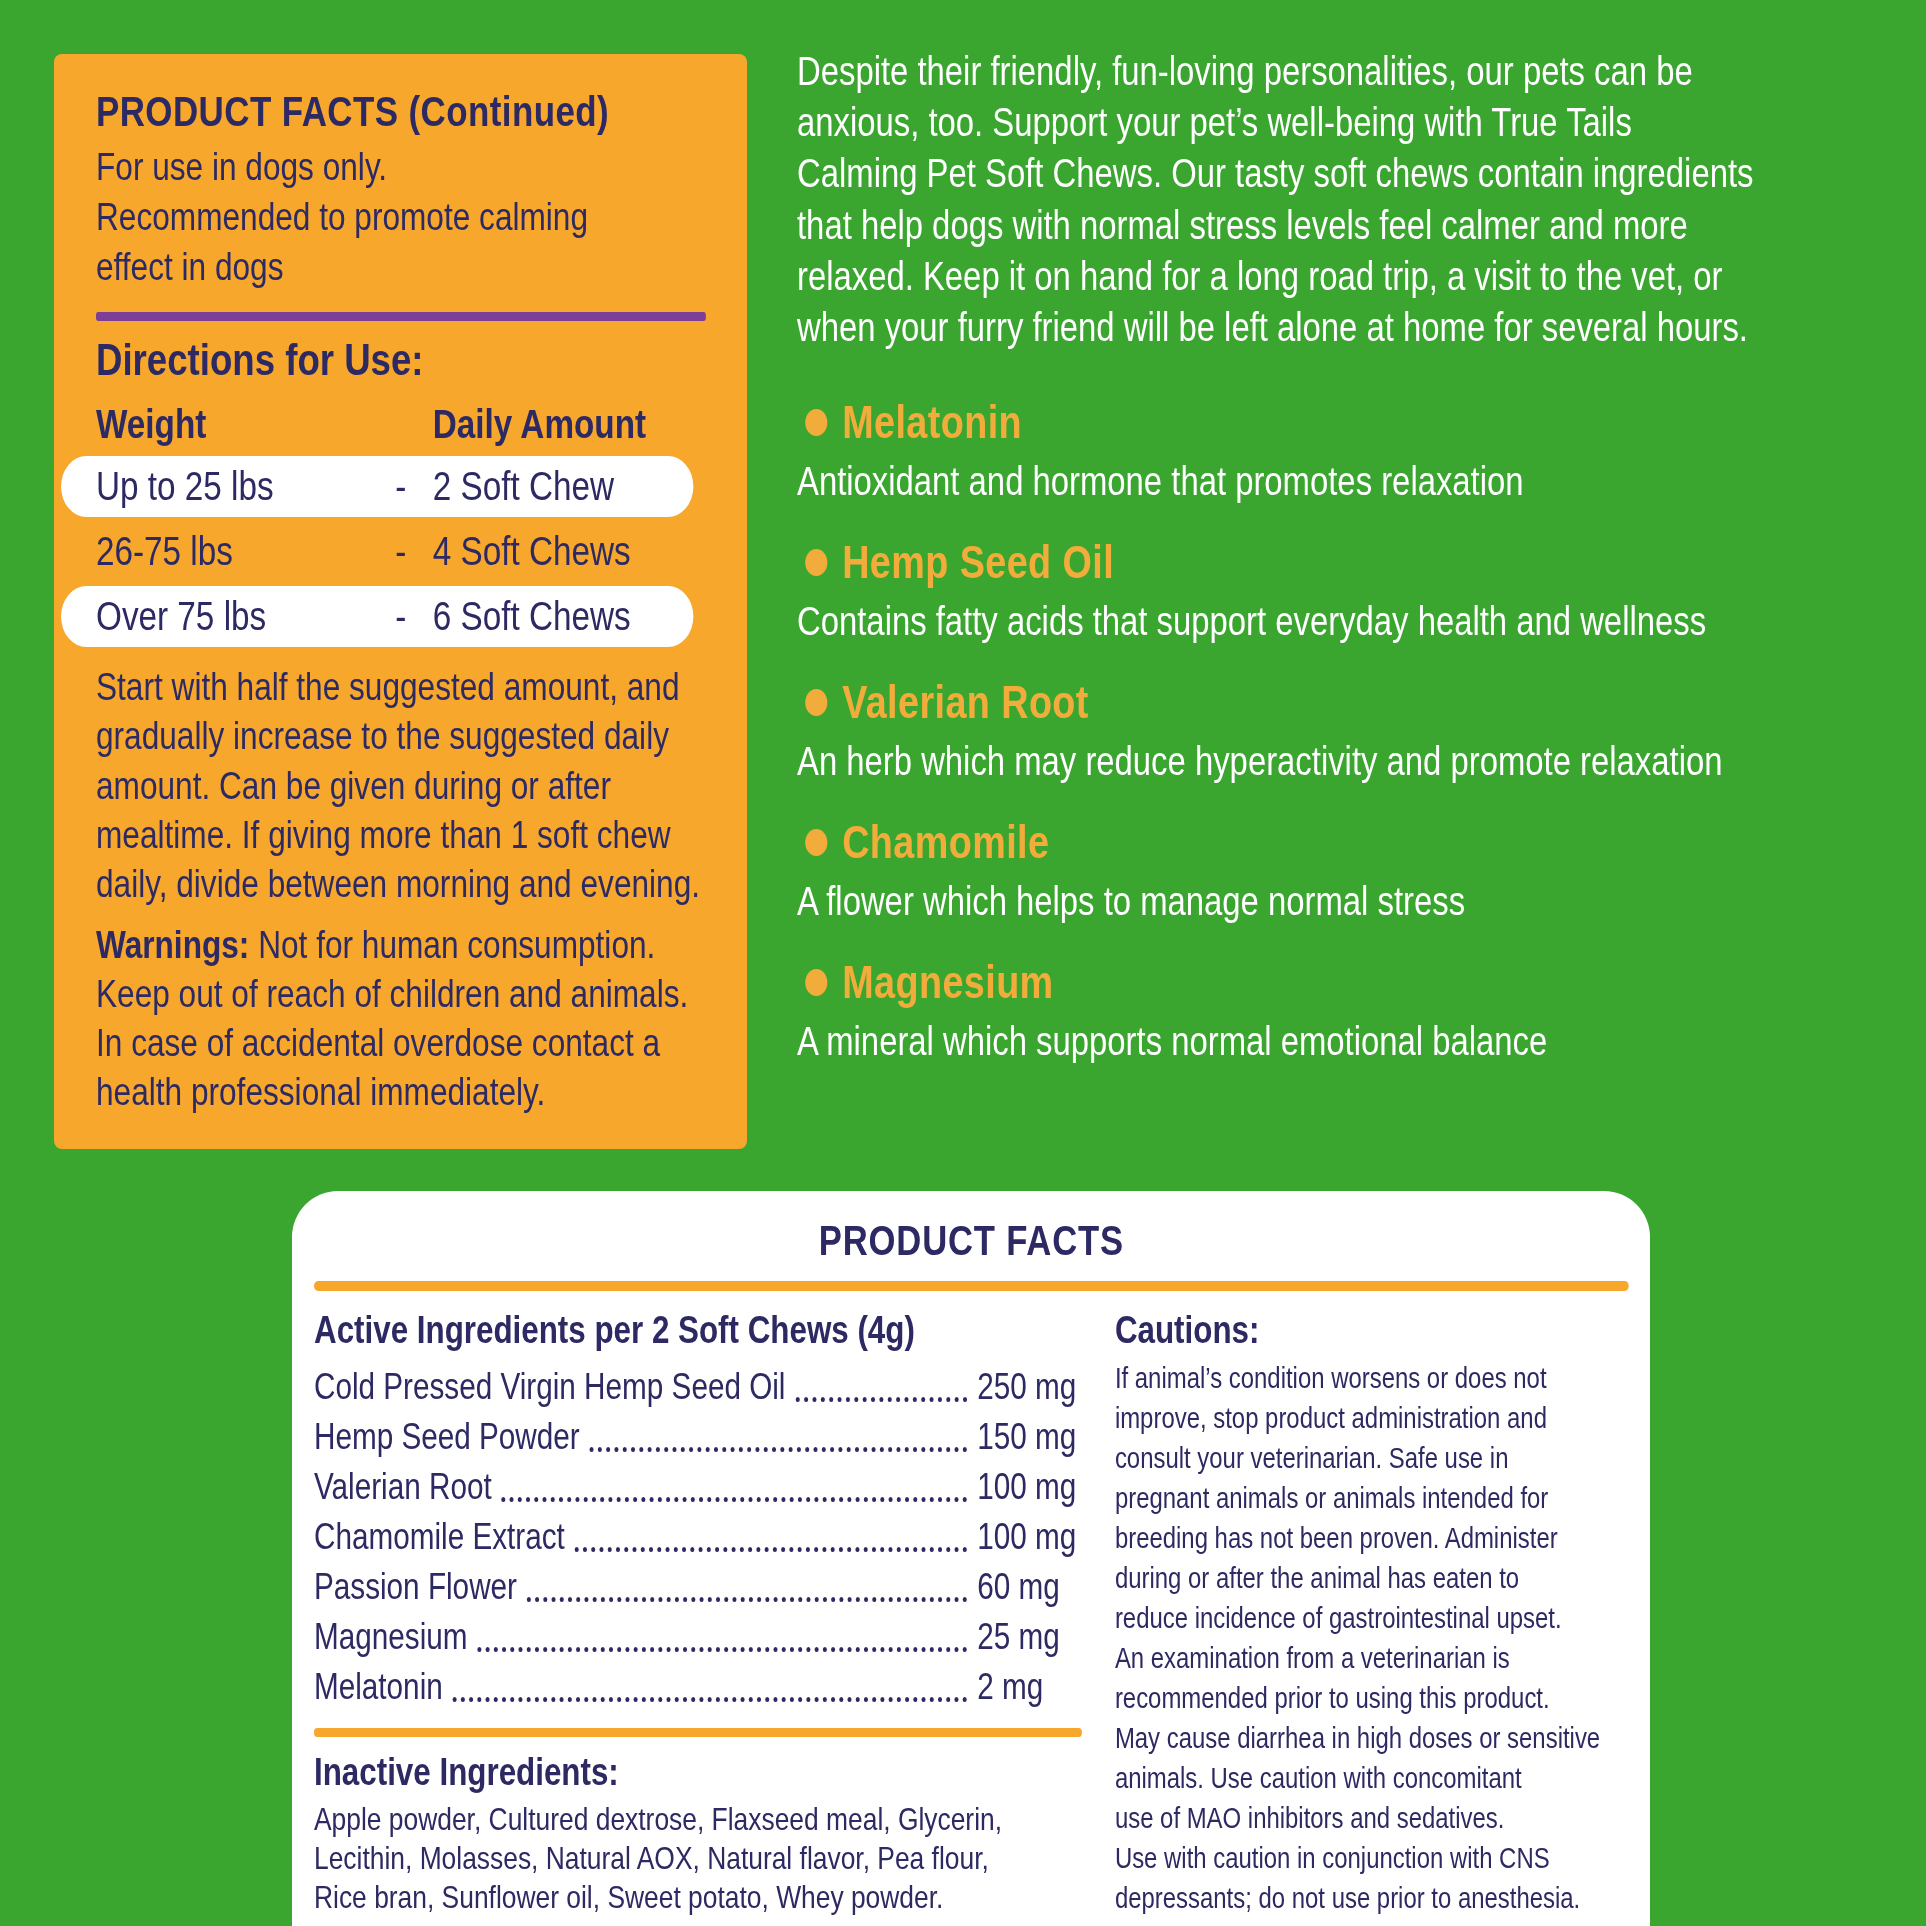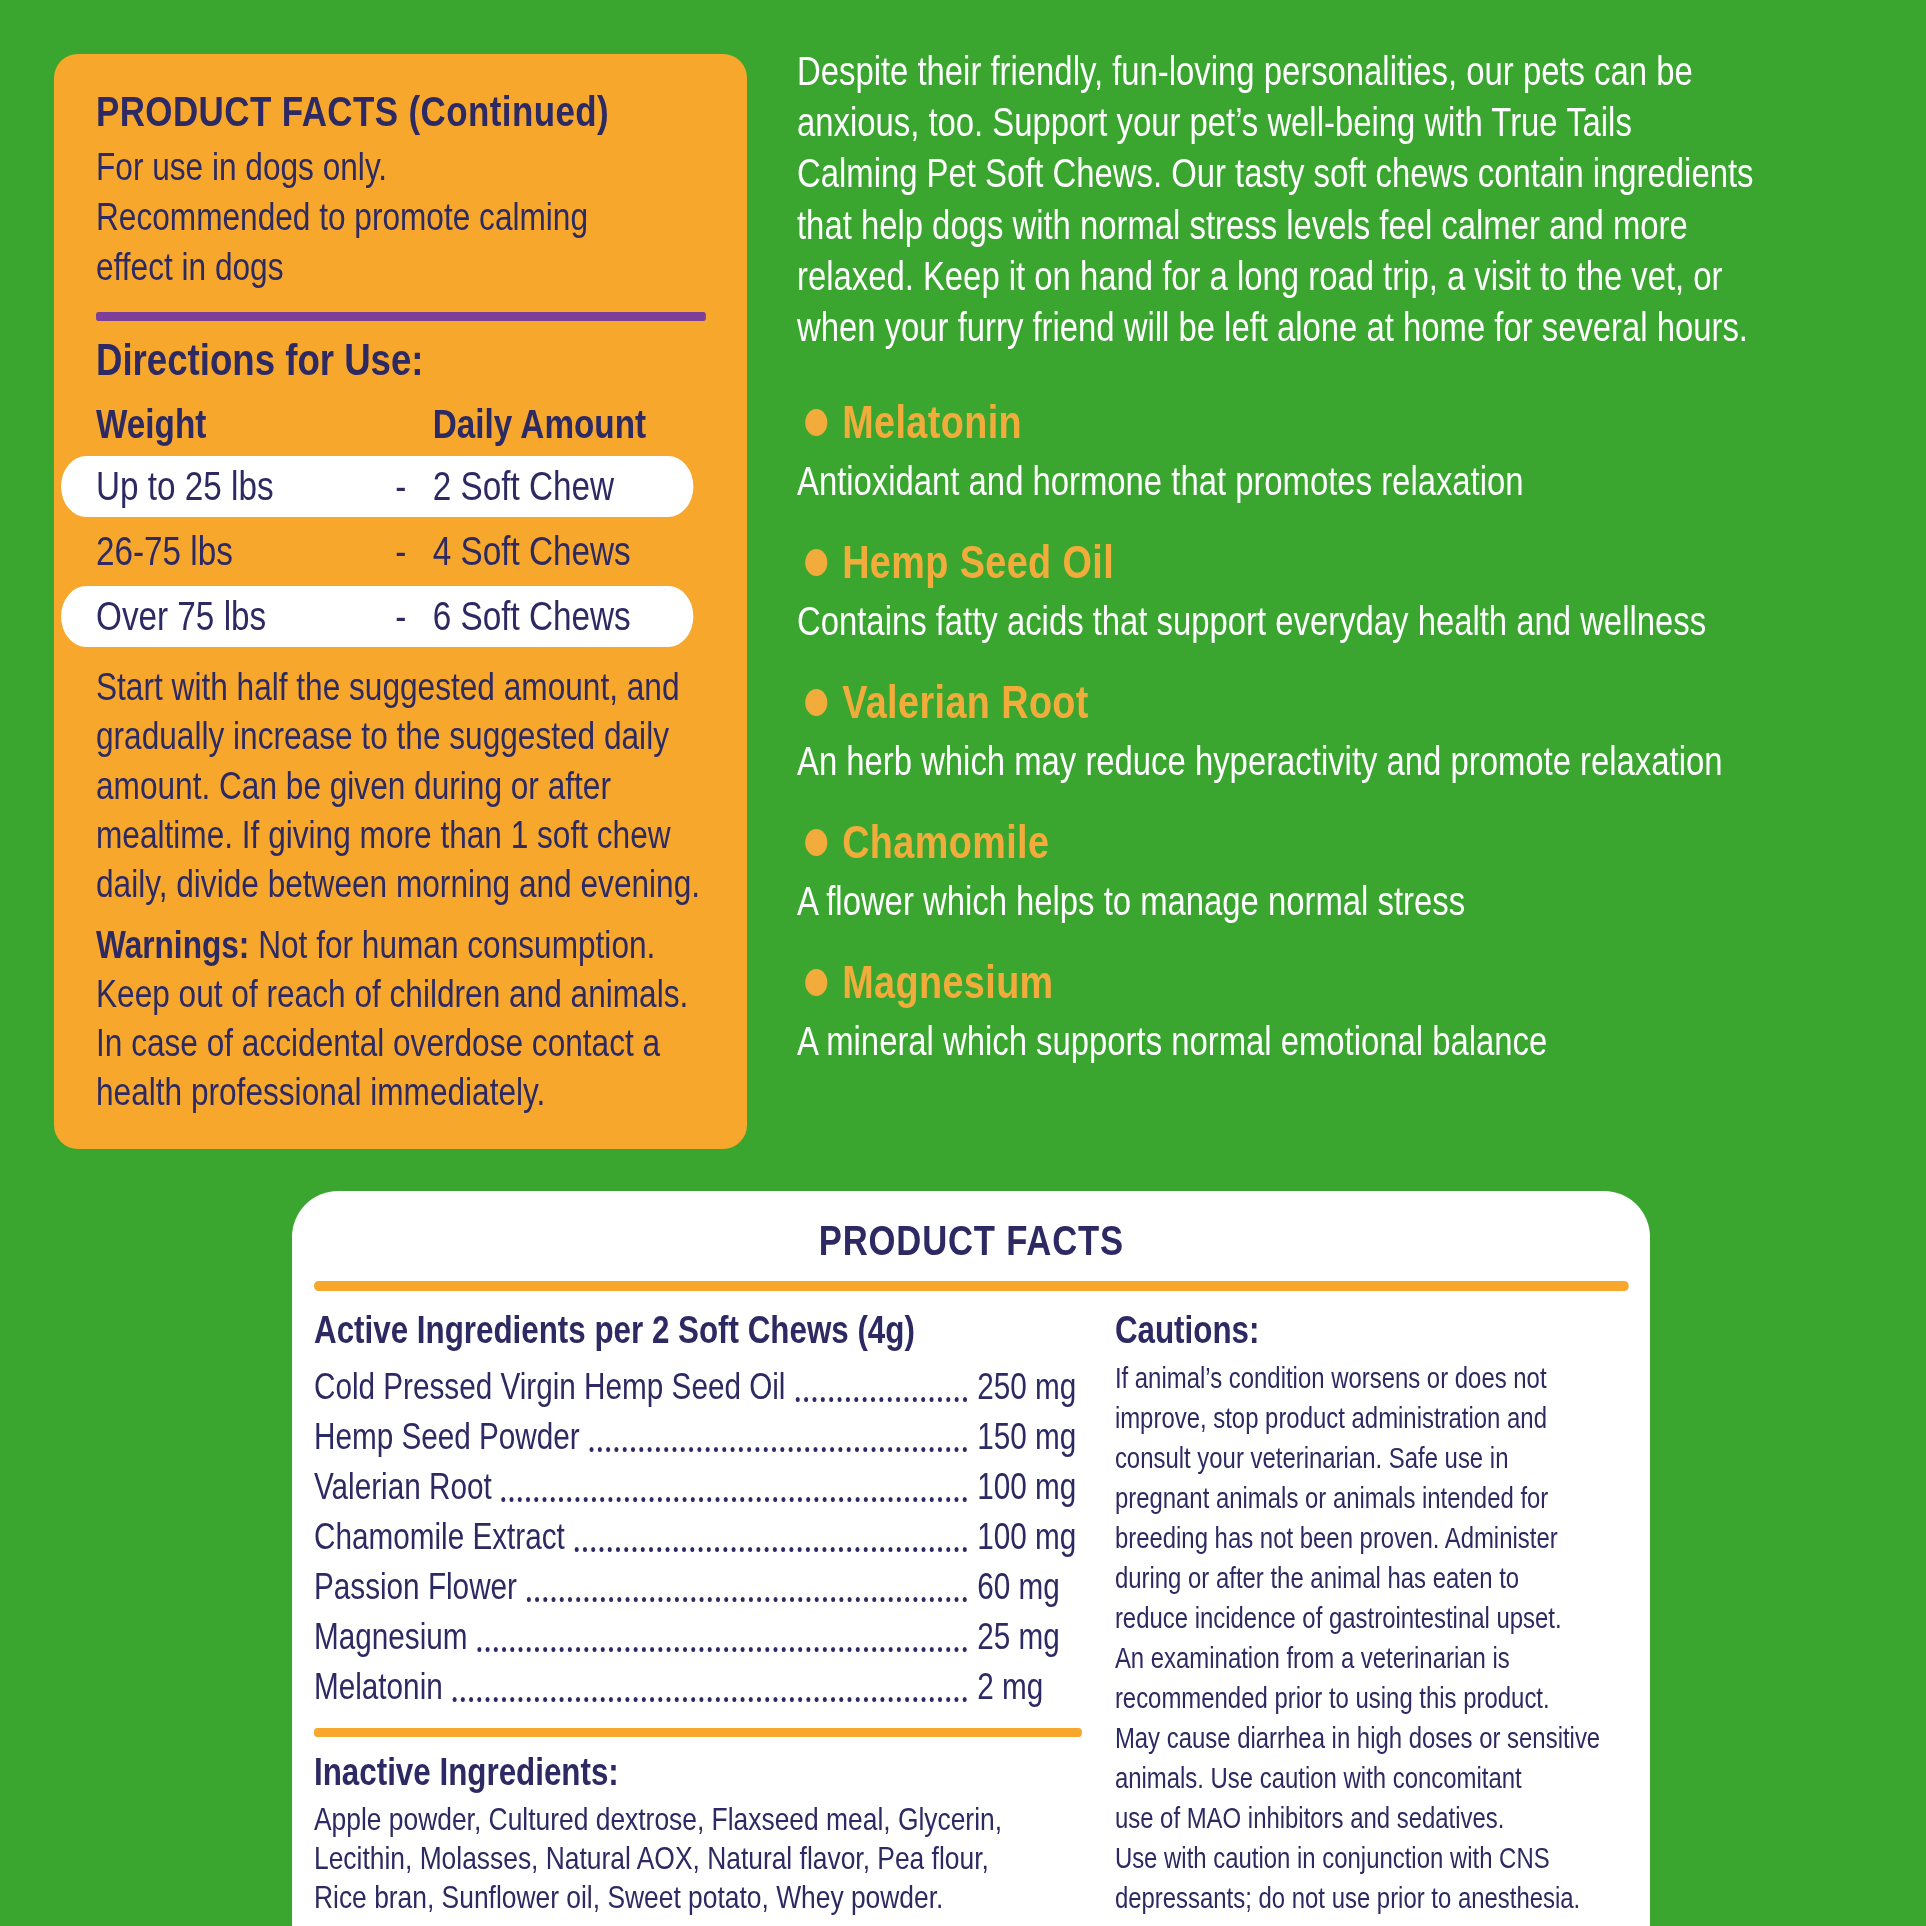--- a/index.html
+++ b/index.html
@@ -8,21 +8,21 @@
     background:#3AA630;
     font-family:"Liberation Sans", sans-serif;
     color:#2D2A63;
     -webkit-font-smoothing:antialiased;
   }
   .pre{white-space:pre-line;}
 
   
   .orange-panel{
     position:absolute;left:54px;top:54px;width:693px;height:1095px;
-    background:#F6A72C;border-radius:24px;
+    background:#F6A72C;border-radius:8px;
     padding:34px 42px;box-sizing:border-box;
   }
   .squeeze-orange{width:733px;transform:scaleX(0.832);transform-origin:top left;}
   .op-title{font-size:42px;font-weight:bold;letter-spacing:0.5px;}
   .op-sub{font-size:38px;line-height:1.32;margin-top:6px;}
   .rule-purple{height:9px;background:#7C3E98;border-radius:3px;margin:20px 0 14px;width:100%;}
   .dir-title{font-size:44px;font-weight:bold;margin:6px 0 12px;}
   .dose-row{
     display:flex;align-items:center;
     width:760px;margin-left:-42px;padding:0 20px 0 42px;box-sizing:border-box;

